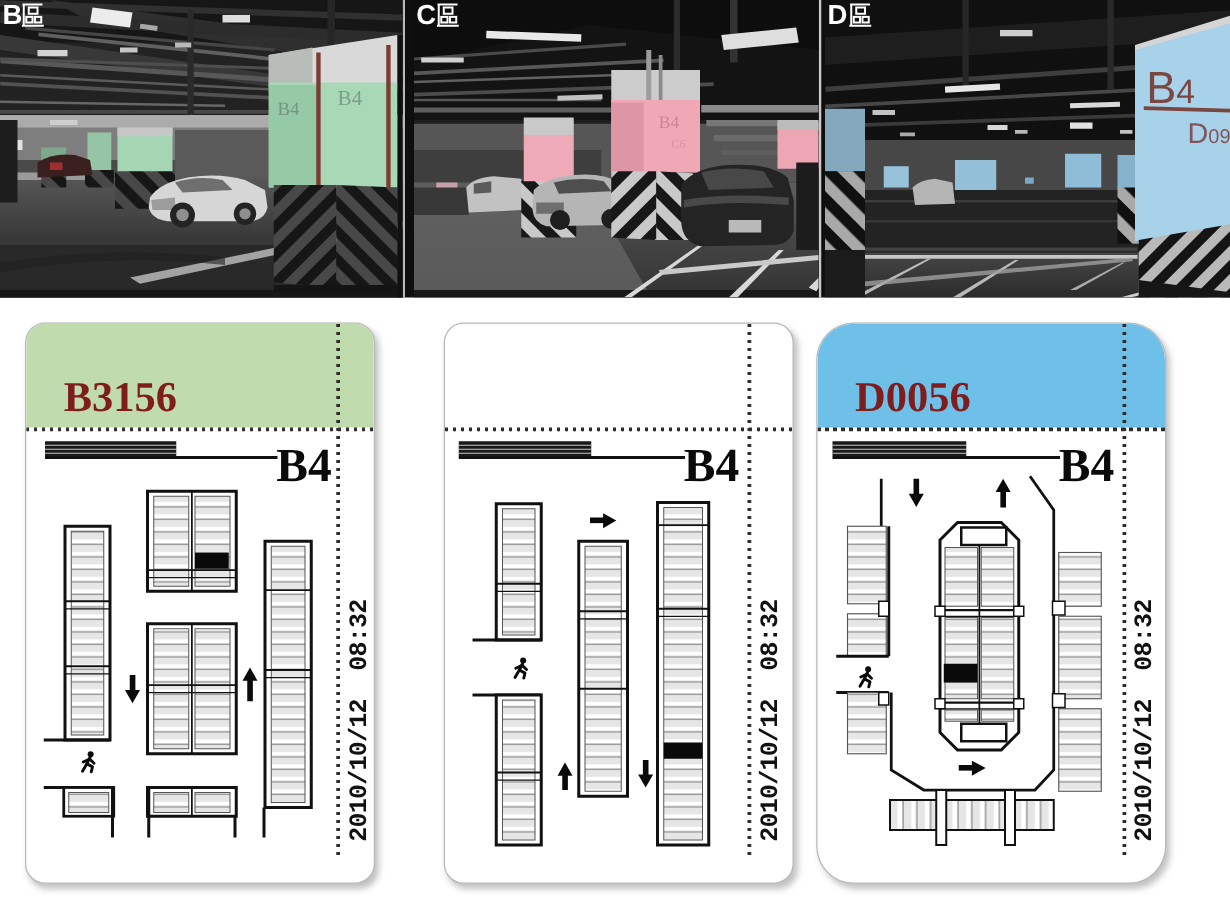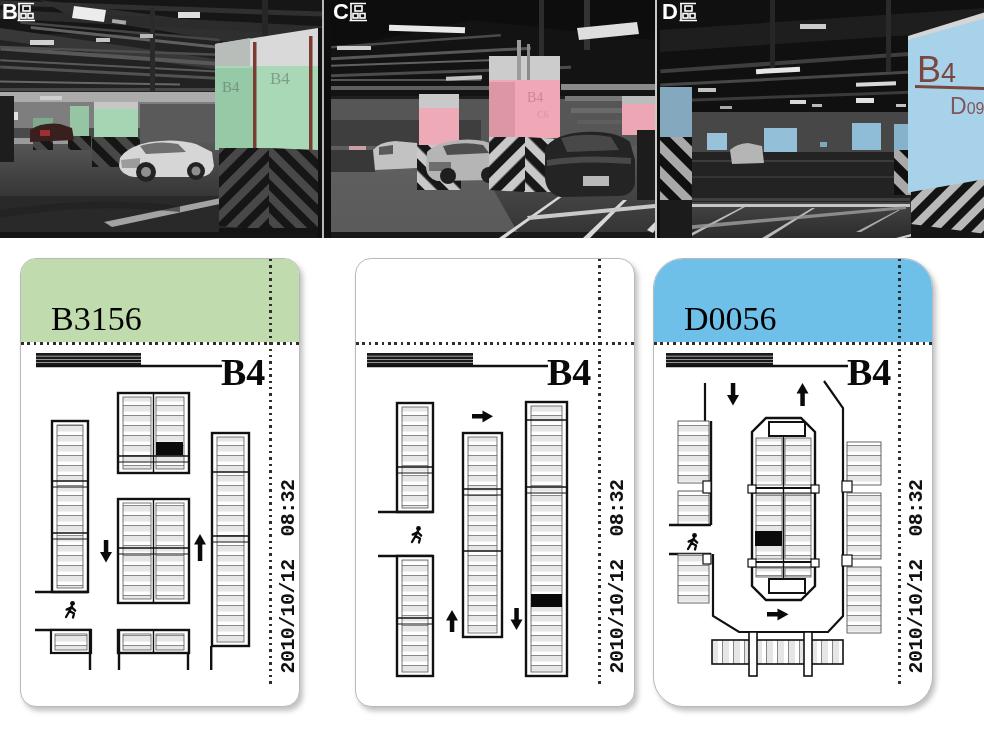--- a/index.html
+++ b/index.html
@@ -4,21 +4,21 @@
 <style>
   html,body{margin:0;padding:0;background:#fff;width:984px;height:733px;overflow:hidden;}
   body{font-family:"Liberation Sans",sans-serif;position:relative;}
   .photo{position:absolute;top:0;height:238px;overflow:hidden;}
   .card{position:absolute;top:258px;width:278px;height:447px;background:#fff;
         border:1.5px solid #b9b9b9;border-radius:16px;
         box-shadow:3px 4px 5px rgba(120,120,120,0.45);overflow:hidden;}
   .hdr{position:absolute;left:0;top:0;width:100%;height:83px;}
   .hdots{position:absolute;left:0;top:83px;width:100%;height:2.5px;background:repeating-linear-gradient(90deg,#2e2e2e 0 2.5px,transparent 2.5px 6.4px);}
   .hdr span{position:absolute;left:30px;top:41px;font-family:"Liberation Serif",serif;
-            font-weight:normal;font-size:34px;color:#000000;}
+            font-weight:bold;font-size:34px;color:#7f1d1d;}
   .vdots{position:absolute;top:0;bottom:22px;width:2.5px;background:repeating-linear-gradient(#2e2e2e 0 2.5px,transparent 2.5px 6.4px);}
   .dt{position:absolute;font-family:"Liberation Mono",monospace;font-weight:bold;
       font-size:20px;letter-spacing:-0.6px;color:#111;transform:rotate(-90deg);transform-origin:center;white-space:pre;}
   .mapsvg{position:absolute;left:0;top:84px;}
 </style>
 </head>
 <body>
 
 <div style="position:absolute;left:0;top:0;width:984px;height:238px;background:#0e0e0e;"></div>
 

